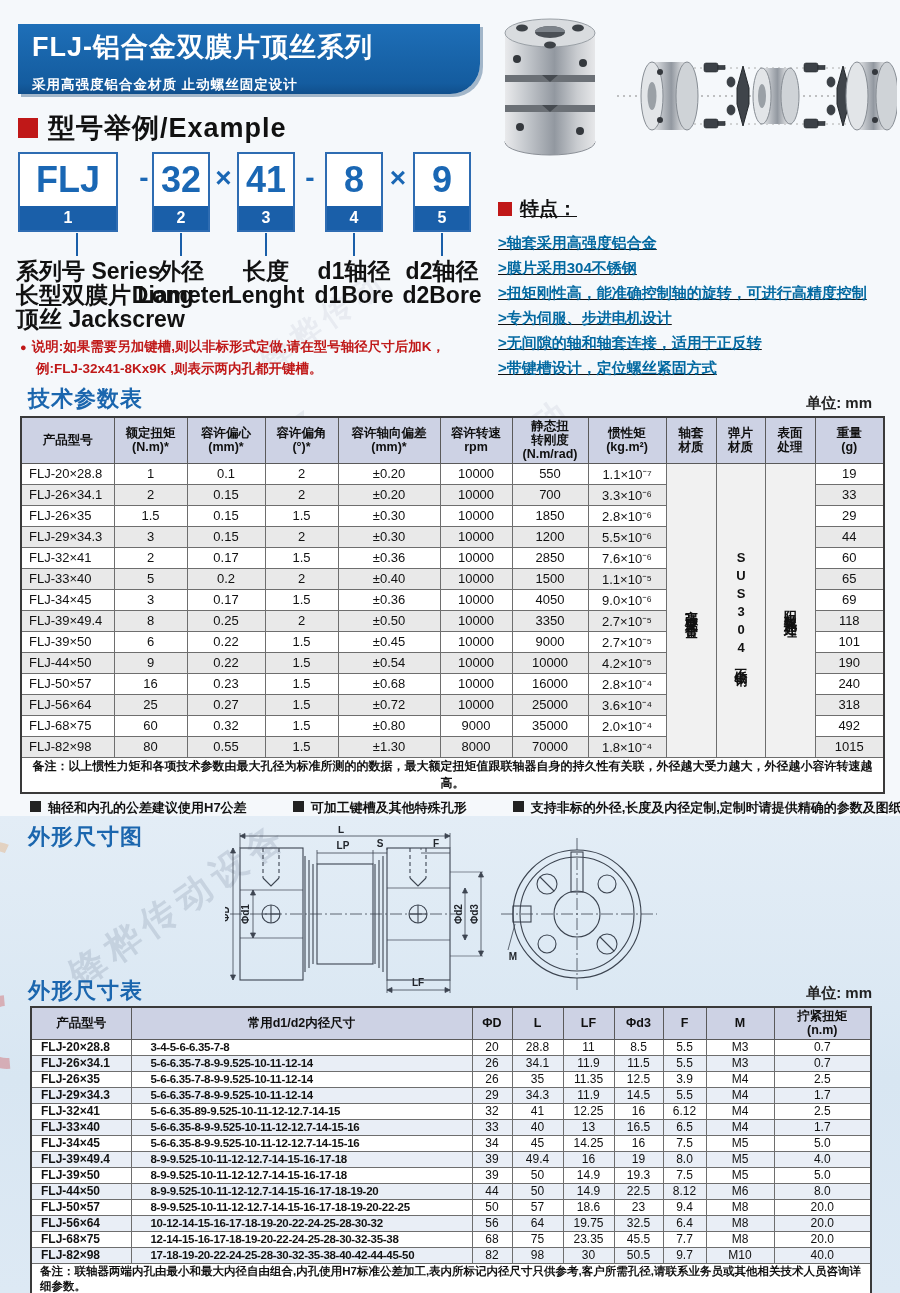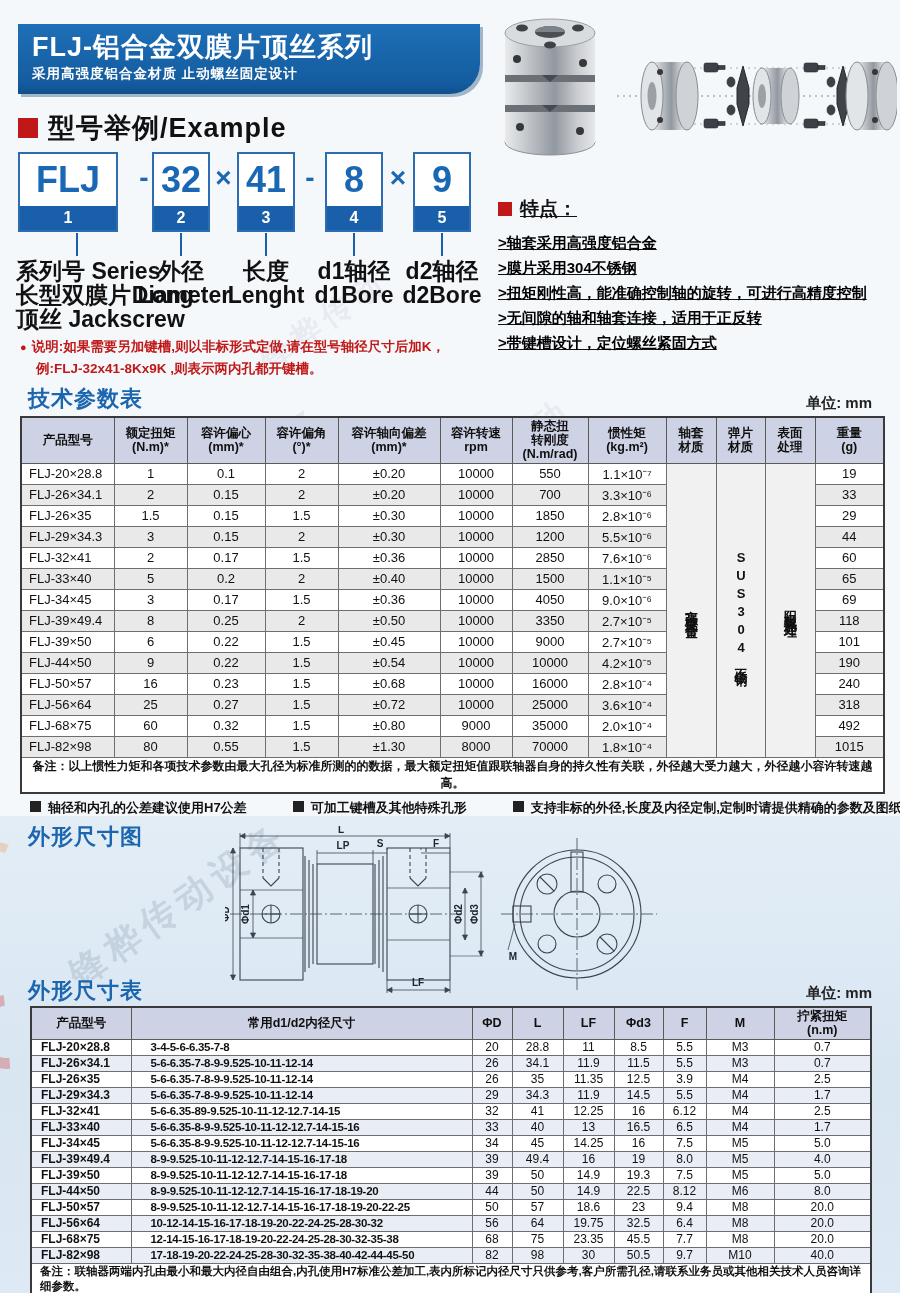--- a/index.html
+++ b/index.html
@@ -26,21 +26,21 @@
   .logo-arc2 { position:absolute; left:-34px; top:842px; width:60px; height:60px;
     border:9px solid rgba(230,130,40,0.25); border-radius:50%;
     border-bottom-color:transparent; border-right-color:transparent; transform:rotate(-20deg); }
 
   
   .header-box { position:absolute; left:18px; top:24px; width:462px; height:70px;
     background:linear-gradient(180deg,#1e6fb8 0%, #145c9f 85%, #104f8c 100%);
     border-radius:0 0 30px 0; color:#fff; padding:8px 0 0 14px;
     box-shadow:3px 3px 0 rgba(10,60,110,0.35); }
   .header-box h1 { font-size:27px; font-weight:bold; letter-spacing:1px; line-height:30px; }
-  .header-box .sub { font-size:13.5px; font-weight:bold; margin-top:3px; letter-spacing:1px; }
+  .header-box .sub { font-size:13.5px; font-weight:bold; margin-top:14px; letter-spacing:1px; }
 
   
   .sec-heading { position:absolute; display:flex; align-items:center; gap:10px; }
   .red-sq { width:20px; height:20px; background:#c01818; display:inline-block; }
   .red-sq.small { width:14px; height:14px; }
   .sec-heading .txt { font-size:27px; font-weight:bold; color:#111; letter-spacing:1px; }
   #example-heading { left:18px; top:110px; }
 
   
   .mbox { position:absolute; top:152px; border:2px solid #2e6cb2; background:#fff; }
@@ -68,21 +68,21 @@
   
   .red-note { position:absolute; left:20px; top:336px; width:470px;
     color:#c01818; font-size:13.5px; font-weight:bold; line-height:21px; }
   .red-note .bullet { font-size:11px; margin-right:5px; }
   .red-note .l2 { margin-left:16px; }
 
   
   .features { position:absolute; left:498px; top:196px; width:400px;text-decoration:underline; }
   .features .fhead { display:flex; align-items:center; gap:8px; font-size:19px;
     font-weight:bold; margin-bottom:8px; }
-  .feat-line { font-size:15px; font-weight:600; line-height:25px; color:#000000;
+  .feat-line { font-size:15px; font-weight:600; line-height:25px; color:#0369a1;
     letter-spacing:0; white-space:nowrap; }
 
   
   .tbl-heading { position:absolute; font-size:22px; font-weight:bold; color:#1b66ae; letter-spacing:1px; }
   #tech-heading { left:28px; top:384px; }
   #draw-heading { left:28px; top:822px; }
   #dim-heading  { left:28px; top:976px; }
   .unit { position:absolute; right:28px; font-size:15px; font-weight:bold; color:#222; }
   #unit1 { top:394px; } #unit2 { top:984px; }
 
@@ -280,20 +280,21 @@
 
   <div class="features">
     <div class="fhead">
       <span class="red-sq small"></span>
       <span>特点：</span>
     </div>
     <div id="feature-list">
         <div class="feat-line">&gt;轴套采用高强度铝合金</div>
         <div class="feat-line">&gt;膜片采用304不锈钢</div>
         <div class="feat-line">&gt;扭矩刚性高，能准确控制轴的旋转，可进行高精度控制</div>
+        <div class="feat-line">&gt;专为伺服、步进电机设计</div>
         <div class="feat-line">&gt;无间隙的轴和轴套连接，适用于正反转</div>
         <div class="feat-line">&gt;带键槽设计，定位螺丝紧固方式</div>
       </div>
   </div>
 
   <div class="tbl-heading" id="tech-heading">技术参数表</div>
   <div class="unit" id="unit1">单位: mm</div>
 
   <table class="tech">
     <colgroup>

